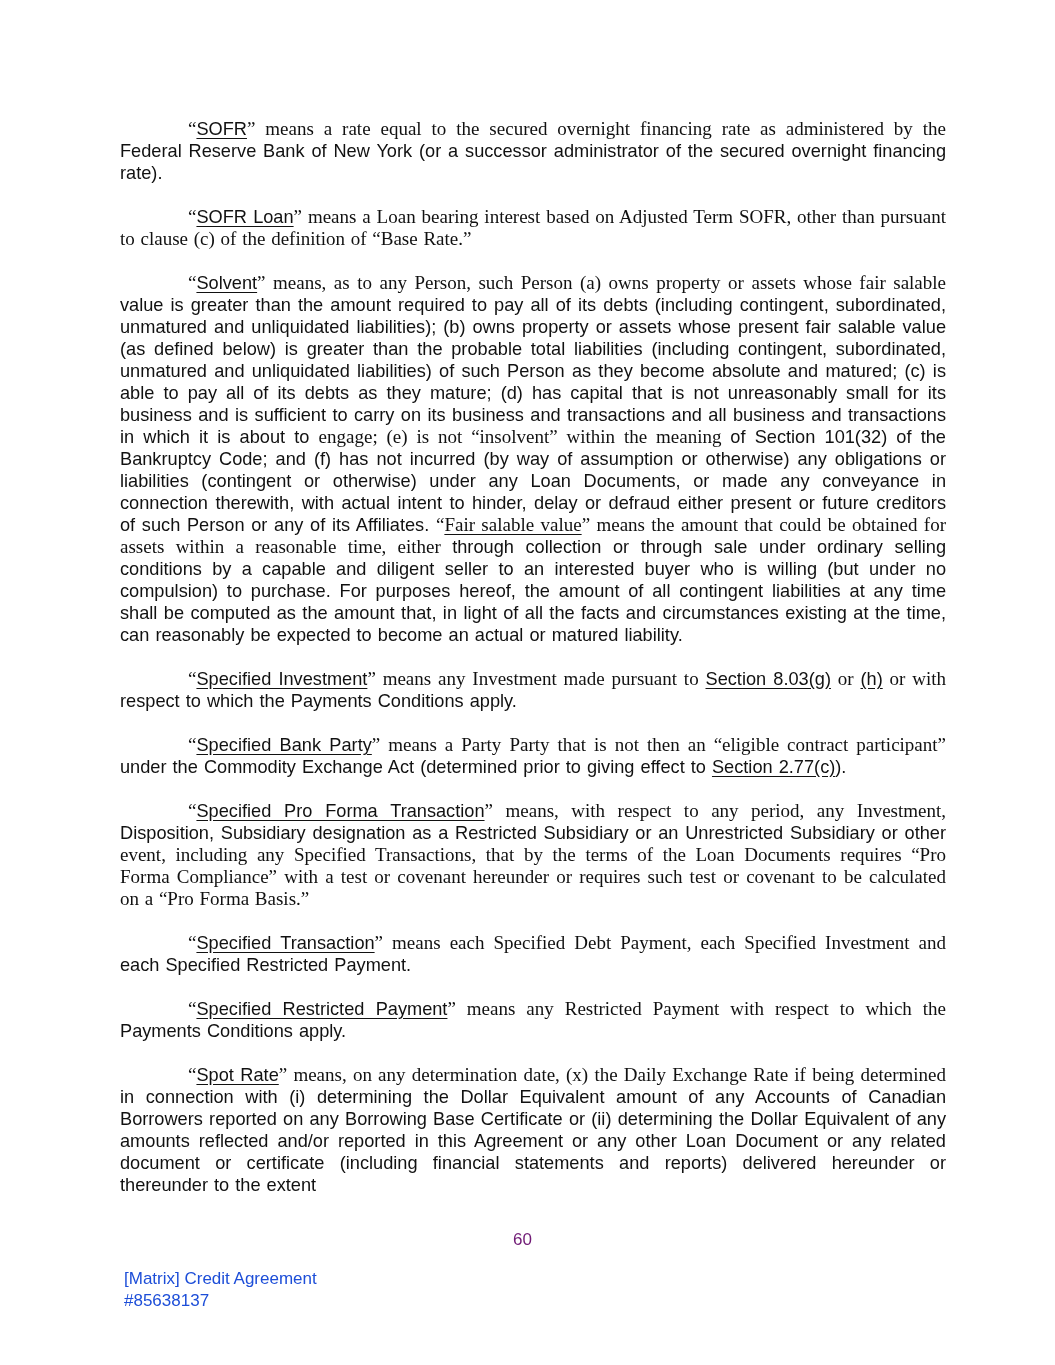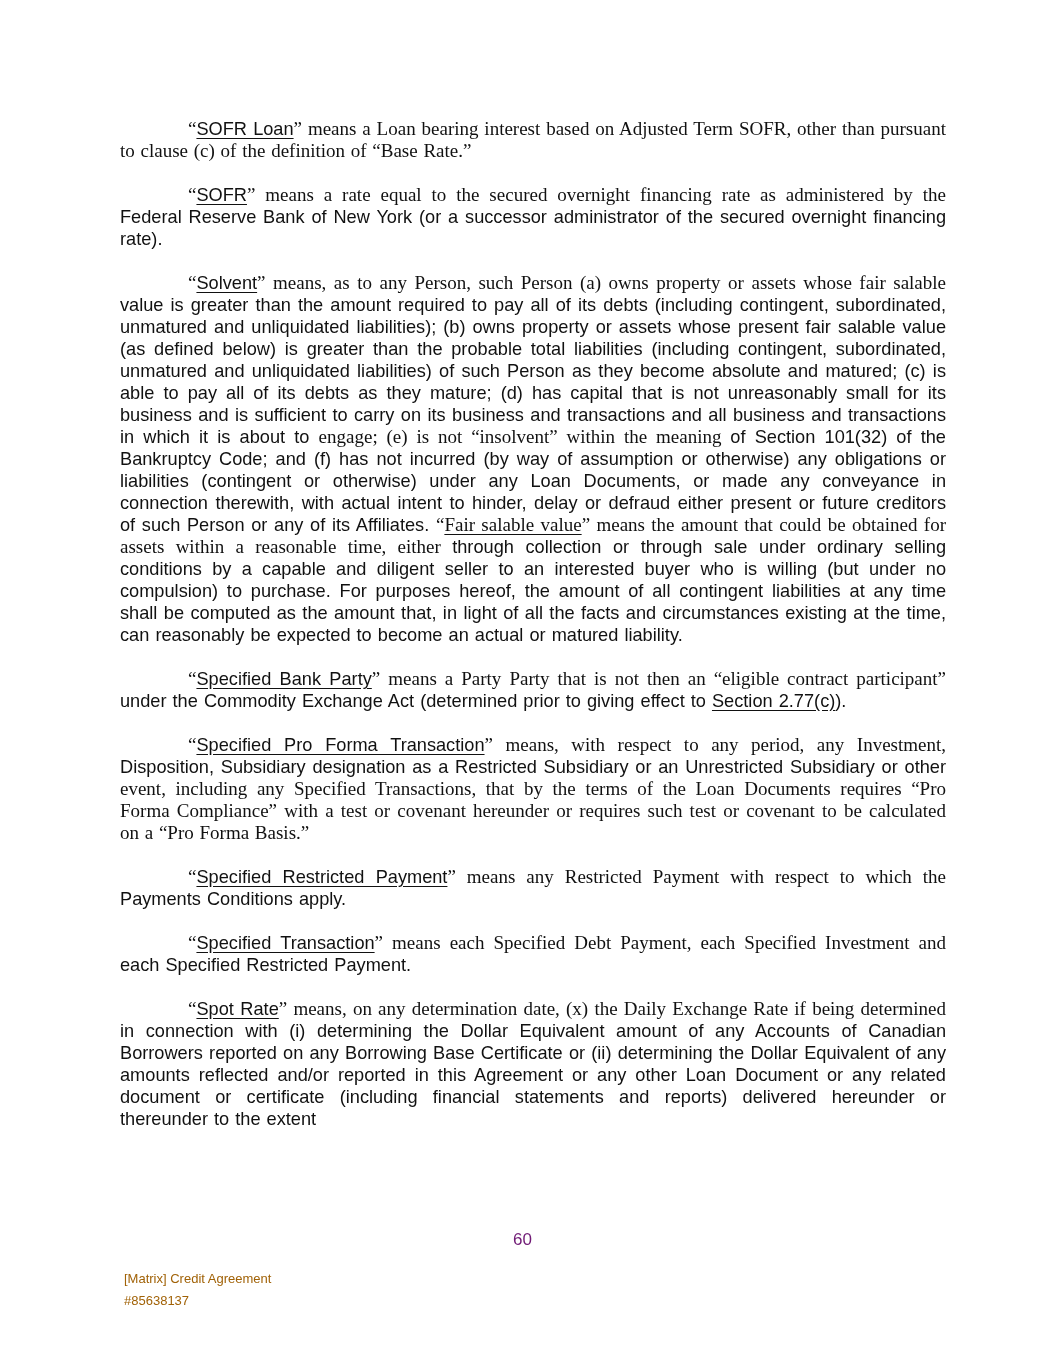--- a/index.html
+++ b/index.html
@@ -37,36 +37,37 @@
     text-align: center;
     font-family: "Liberation Sans", sans-serif;
     font-size: 17px;
     color: #701a75;
   }
   .footer {
     position: absolute;
     top: 1268px;
     left: 124px;
     font-family: "Liberation Sans", sans-serif;
-    font-size: 13px;
+    font-size: 17px;
     line-height: 22px;
-    color: #a16207;
+    color: #1d4ed8;
   }
 </style>
 </head>
 <body>
 
 <div class="page-body">
+    <p class="para"><span class="serif">“</span><span class="sans u">SOFR</span><span class="serif">” means a rate equal to the secured overnight financing rate as administered by the </span><span class="sans">Federal Reserve Bank of New York (or a successor administrator of the secured overnight financing rate).</span></p>
     <p class="para"><span class="serif">“</span><span class="sans u">SOFR Loan</span><span class="serif">” means a Loan bearing interest based on Adjusted Term SOFR, other than pursuant to clause (c) of the definition of “Base Rate.”</span></p>
-    <p class="para"><span class="serif">“</span><span class="sans u">SOFR</span><span class="serif">” means a rate equal to the secured overnight financing rate as administered by the </span><span class="sans">Federal Reserve Bank of New York (or a successor administrator of the secured overnight financing rate).</span></p>
     <p class="para"><span class="serif">“</span><span class="sans u">Solvent</span><span class="serif">” means, as to any Person, such Person (a) owns property or assets whose fair salable </span><span class="sans">value is greater than the amount required to pay all of its debts (including contingent, subordinated, unmatured and unliquidated liabilities); (b) owns property or assets whose present fair salable value (as defined below) is greater than the probable total liabilities (including contingent, subordinated, unmatured and unliquidated liabilities) of such Person as they become absolute and matured; (c) is able to pay all of its debts as they mature; (d) has capital that is not unreasonably small for its business and is sufficient to carry on its business and transactions and all business and transactions in which it is about to </span><span class="serif">engage; (e) is not “insolvent” within the meaning </span><span class="sans">of Section 101(32) of the Bankruptcy Code; and (f) has not incurred (by way of assumption or otherwise) any obligations or liabilities (contingent or otherwise) under any Loan Documents, or made any conveyance in connection therewith, with actual intent to hinder, delay or defraud either present or future creditors of such Person or any of its Affiliates.  </span><span class="serif">“</span><span class="serif u">Fair salable value</span><span class="serif">” means the amount that could be obtained for assets within a reasonable time, either </span><span class="sans">through collection or through sale under ordinary selling conditions by a capable and diligent seller to an interested buyer who is willing (but under no compulsion) to purchase.  For purposes hereof, the amount of all contingent liabilities at any time shall be computed as the amount that, in light of all the facts and circumstances existing at the time, can reasonably be expected to become an actual or matured liability.</span></p>
+    <p class="para"><span class="serif">“</span><span class="sans u">Specified Investment</span><span class="serif">” means any Investment made pursuant to </span><span class="sans u">Section 8.03(g)</span><span class="serif"> or </span><span class="sans u">(h)</span><span class="serif"> or with </span><span class="sans">respect to which the Payments Conditions apply.</span></p>
     <p class="para"><span class="serif">“</span><span class="sans u">Specified Bank Party</span><span class="serif">” means a Party Party that is not then an “eligible contract participant” </span><span class="sans">under the Commodity Exchange Act (determined prior to giving effect to </span><span class="sans u">Section 2.77(c)</span><span class="sans">).</span></p>
     <p class="para"><span class="serif">“</span><span class="sans u">Specified Pro Forma Transaction</span><span class="serif">” means, with respect to any period, any Investment, </span><span class="sans">Disposition, Subsidiary designation as a Restricted Subsidiary or an Unrestricted Subsidiary or other </span><span class="serif">event, including any Specified Transactions, that by the terms of the Loan Documents requires “Pro Forma Compliance” with a test or covenant hereunder or requires such test or covenant to be calculated on a “Pro Forma Basis.”</span></p>
+    <p class="para"><span class="serif">“</span><span class="sans u">Specified Transaction</span><span class="serif">” means each Specified Debt Payment, each Specified Investment and </span><span class="sans">each Specified Restricted Payment.</span></p>
     <p class="para"><span class="serif">“</span><span class="sans u">Specified Restricted Payment</span><span class="serif">” means any Restricted Payment with respect to which the </span><span class="sans">Payments Conditions apply.</span></p>
-    <p class="para"><span class="serif">“</span><span class="sans u">Specified Transaction</span><span class="serif">” means each Specified Debt Payment, each Specified Investment and </span><span class="sans">each Specified Restricted Payment.</span></p>
     <p class="para"><span class="serif">“</span><span class="sans u">Spot Rate</span><span class="serif">” means, on any determination date, (x) the Daily Exchange Rate if being determined </span><span class="sans">in connection with (i) determining the Dollar Equivalent amount of any Accounts of Canadian Borrowers reported on any Borrowing Base Certificate or (ii) determining the Dollar Equivalent of any amounts reflected and/or reported in this Agreement or any other Loan Document or any related document or certificate (including financial statements and reports) delivered hereunder or thereunder to the extent</span></p>
   </div>
 
 <div class="page-number">60</div>
 
 <div class="footer">
   <div>[Matrix] Credit Agreement</div>
   <div>#85638137</div>
 </div>
 

